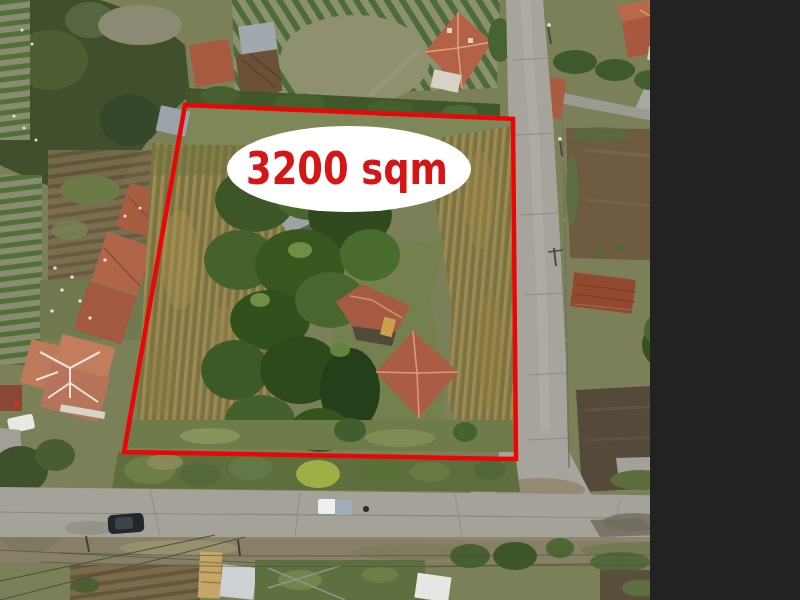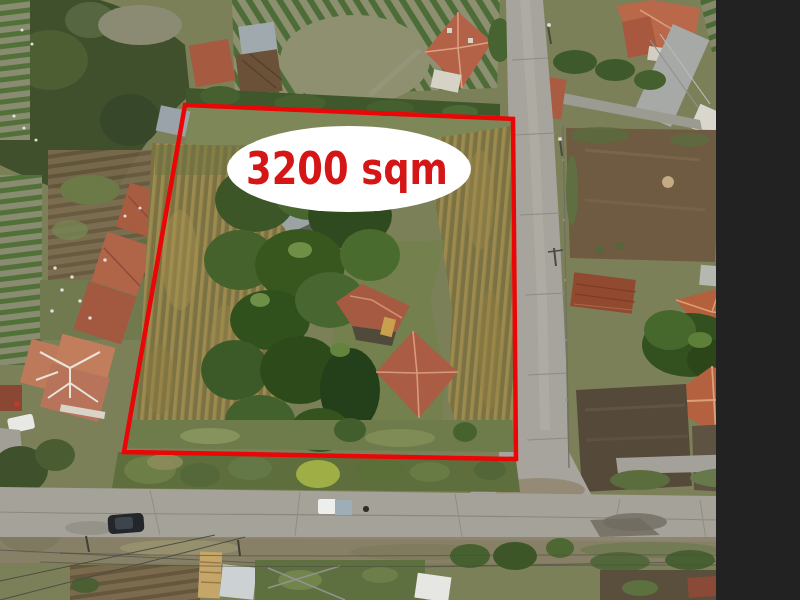--- a/index.html
+++ b/index.html
@@ -1,16 +1,16 @@
 <!DOCTYPE html>
 <html><head>
 <meta charset="utf-8">
 <style>
   html,body{margin:0;padding:0;background:#222;}
-  .stage{width:716px;height:600px;position:relative;overflow:hidden;
+  .stage{width:650px;height:600px;position:relative;overflow:hidden;
          font-family:"DejaVu Sans", sans-serif;}
   svg{display:block}
   .area-text{font-family:"DejaVu Sans", sans-serif;font-weight:bold;}
 </style>
 </head>
 <body>
 
 <div class="stage">
 <svg width="800" height="600" viewBox="0 0 800 600" xmlns="http://www.w3.org/2000/svg">
   <defs>

